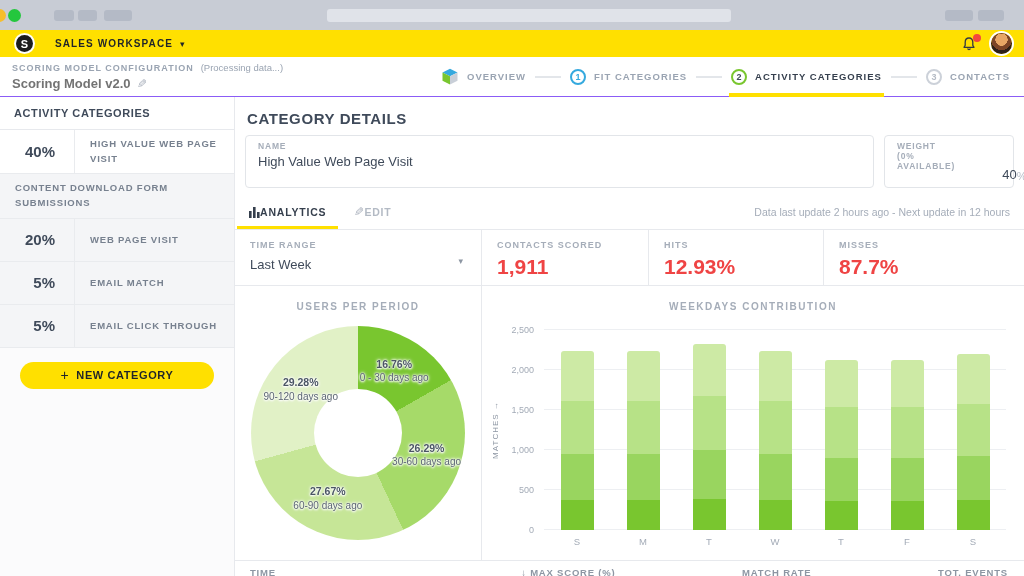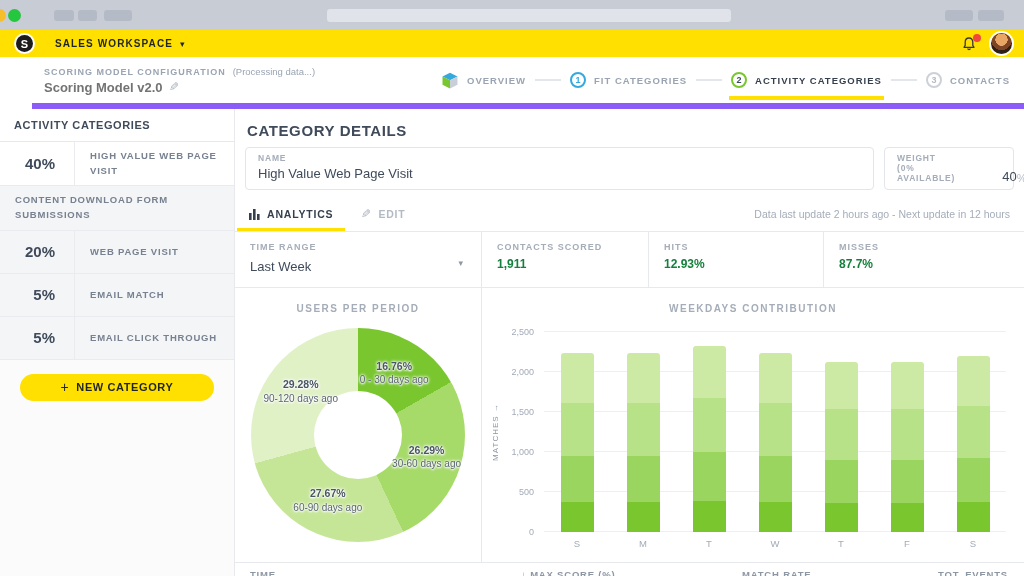--- a/index.html
+++ b/index.html
@@ -21,21 +21,21 @@
   .ws-caret { font-size:9px; color:#1f2429; margin-left:7px; }
   .ws-right { margin-left:auto; display:flex; align-items:center; gap:14px; }
   .bell-wrap { position:relative; width:16px; height:16px; }
   .bell-wrap svg { display:block; }
   .bell-dot { position:absolute; top:-2px; right:-4px; width:8px; height:8px; border-radius:50%; background:#f4473c; }
   .avatar { width:21px; height:21px; border-radius:50%; box-shadow:0 0 0 2px #fff;
             background: radial-gradient(circle at 50% 32%, #e8a765 0 34%, #7c4526 35% 58%, #2e2018 59%);
   }
 
   
-  .app-header { height:52px; background:#fff; border-bottom:6px solid #8b5cf6; display:flex; align-items:stretch; padding-left:12px; position:relative;margin-left:32px; }
+  .app-header { height:40px; background:#fff; border-bottom:1px solid #8b5cf6; display:flex; align-items:stretch; padding-left:12px; position:relative; }
   .hdr-left { display:flex; flex-direction:column; justify-content:center; gap:3px; }
   .hdr-eyebrow-row { display:flex; align-items:baseline; gap:7px; }
   .hdr-eyebrow { font-size:9px; letter-spacing:1px; color:#9aa4b2; font-weight:bold; }
   .hdr-processing { font-size:9.5px; color:#9aa4b2; }
   .hdr-title-row { display:flex; align-items:center; gap:7px; }
   .hdr-title { font-size:13px; font-weight:bold; color:#737373; }
   .pencil { color:#a7aeba; font-size:12px; transform:scaleX(-1) rotate(0deg); display:inline-block; }
   .steps { margin-left:auto; display:flex; align-items:center; padding-right:14px; }
   .step { display:flex; align-items:center; gap:8px; position:relative; height:40px; }
   .step.active::after { content:""; position:absolute; left:-2px; right:-2px; bottom:0; height:4px; background:#ffe000; }
@@ -54,42 +54,42 @@
   .sb-item { display:flex; min-height:43px; border-bottom:1px solid #e9ebee; background:#f4f5f7; cursor:pointer; }
   .sb-item.selected { background:#fff; }
   .sb-weight { width:75px; border-right:1px solid #e9ebee; display:flex; align-items:center; justify-content:flex-end; padding-right:19px; font-size:15px; font-weight:bold; color:#3f4a5a; }
   .sb-label { flex:1; display:flex; align-items:center; padding:7px 10px 7px 15px; font-size:9.5px; letter-spacing:0.8px; color:#77818f; line-height:1.55; font-weight:bold; }
   .sb-btn { margin:14px 20px 0 20px; height:27px; border:none; border-radius:14px; background:#ffe000; font-family:inherit; font-size:11px; font-weight:bold; color:#1f2429; letter-spacing:0.6px; cursor:pointer; display:flex; align-items:center; justify-content:center; gap:7px; }
   .sb-btn .plus { font-size:14px; font-weight:normal; }
 
   
   .details-title { padding:13px 0 8px 12px; font-size:15px; font-weight:bold; letter-spacing:0.6px; color:#3f4a5a; }
   .fields { display:flex; gap:10px; padding:0 10px 0 10px; }
-  .field { border:1px solid #e2e5e9; border-radius:4px; height:43px; padding:5px 12px; background:#fff; }
+  .field { border:1px solid #e2e5e9; border-radius:4px; height:53px; padding:5px 12px; background:#fff; }
   .field-name { flex:1; }
   .field-weight { width:130px; display:flex; flex-direction:row; }
   .field-label { font-size:8.5px; letter-spacing:0.8px; color:#a5adb9; font-weight:bold; }
   .field-value { font-size:13px; color:#3f4a5a; margin-top:3px; }
   .weight-row { display:flex; align-items:flex-end;margin-left:47px; }
   .weight-suffix { margin-left:auto; font-size:11px; color:#b6bdc8; }
 
   
   .tabs { height:35px; margin-top:7px; border-bottom:1px solid #e7e9ed; display:flex; align-items:stretch; padding:0 14px 0 0; }
-  .tab { display:flex; align-items:center; gap:7px; padding:0 14px; position:relative; cursor:pointer; }
+  .tab { display:flex; align-items:center; padding:0 14px; position:relative; cursor:pointer; }
   .tab-label { font-size:10.5px; font-weight:bold; letter-spacing:0.8px; color:#b3bac4; }
   .tab.active .tab-label { color:#353f4d; }
   .tab.active::after { content:""; position:absolute; left:2px; right:2px; bottom:0; height:3px; background:#ffe000; }
   .update-note { margin-left:auto; align-self:center; font-size:10.5px; color:#a5adb9; }
 
   
   .stats { display:grid; grid-template-columns:246px 167px 175px 1fr; height:56px; border-bottom:1px solid #e7e9ed; }
   .stat { padding:10px 0 0 15px; }
   .stat + .stat { border-left:1px solid #e7e9ed; }
   .stat-label { font-size:9px; letter-spacing:1px; color:#a5adb9; font-weight:bold; }
-  .stat-value { font-size:12px; font-weight:bold; color:#15803d; margin-top:5px; }
+  .stat-value { font-size:21px; font-weight:bold; color:#ef4444; margin-top:5px; }
   .timerange { position:relative; padding-right:20px; }
   .tr-value { font-size:13px; color:#3f4a5a; margin-top:7px; }
   .tr-caret { position:absolute; right:18px; top:26px; font-size:9px; color:#8d96a3; }
 
   
   .charts { display:grid; grid-template-columns:246px 1fr; height:275px; border-bottom:1px solid #e7e9ed; }
   .chart-title { text-align:center; font-size:10px; letter-spacing:1.5px; color:#a5adb9; font-weight:bold; padding-top:15px; }
   .donut-panel { position:relative; }
   .donut-wrap { position:relative; width:214px; height:214px; margin:14px auto 0; }
   .donut { width:214px; height:214px; border-radius:50%; }

